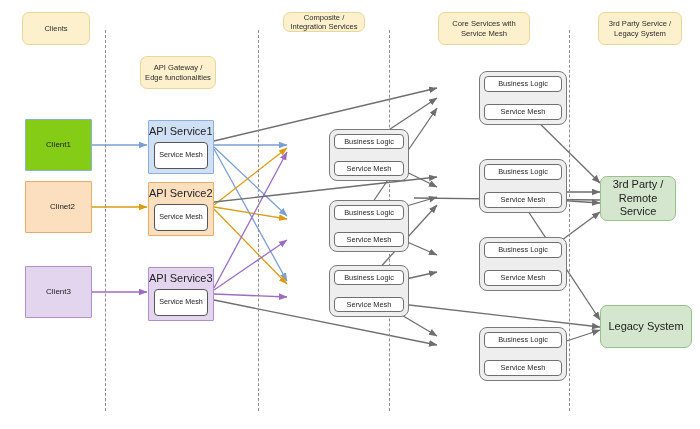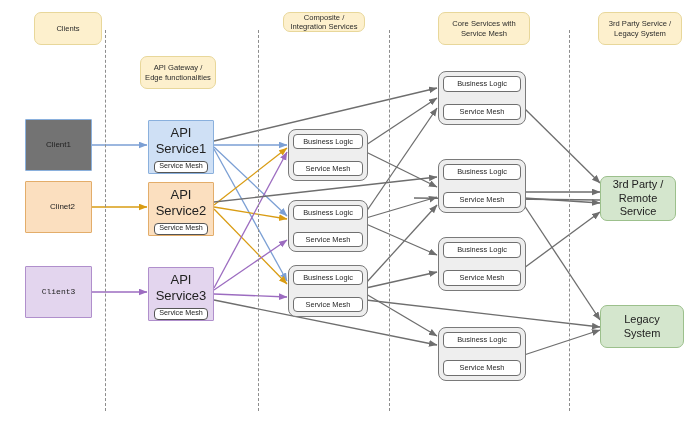--- a/index.html
+++ b/index.html
@@ -43,39 +43,39 @@
     border-radius: 7px;
     color: #2b2b2b;
     font-size: 7.6px;
     padding: 2px 3px;
   }
   
   .client {
     border-radius: 1px;
     font-size: 8px;
   }
-  .client.blue   { background: #737373; border: 1px solid #8ab0dd; }
+  .client.blue   { background: #84cc16; border: 1px solid #8ab0dd; }
   .client.orange { background: #fbdfbf; border: 1px solid #e3ad6a; padding-left: 8px; }
-  .client.purple { background: #e3d5ee; border: 1px solid #b08fcc; font-family: Liberation Mono, monospace; }
+  .client.purple { background: #e3d5ee; border: 1px solid #b08fcc; }
 
   
   .api {
     border-radius: 1px;
     flex-direction: column;
     justify-content: flex-start;
     padding-top: 4px;
   }
   .api.blue   { background: #cfe0f5; border: 1px solid #8ab0dd; }
   .api.orange { background: #fbdfbf; border: 1px solid #e3ad6a; }
   .api.purple { background: #e3d5ee; border: 1px solid #b08fcc; }
   .api-title {
-    font-size: 13px;
+    font-size: 11px;
     color: #222;
     width: 100%;
-    text-align: center;
+    text-align: left;
     margin-bottom: 3px;
   }
   .mesh-chip {
     background: #ffffff;
     border: 1px solid #555555;
     border-radius: 4px;
     font-size: 7.2px;
     line-height: 1.2;
     color: #222;
     width: 52px;
@@ -88,20 +88,21 @@
   
   .svc {
     background: #eeeeee;
     border: 1.2px solid #7a7a7a;
     border-radius: 8px;
     flex-direction: column;
     justify-content: center;
     gap: 12px;
     padding: 4px 5px;
     box-sizing: border-box;
+    margin-left: 41px;
   }
   .svc-row {
     background: #ffffff;
     border: 1.2px solid #6f6f6f;
     border-radius: 4px;
     width: 100%;
     height: 18px;
     display: flex;
     align-items: center;
     justify-content: center;
@@ -195,21 +196,21 @@
       <line x1="366" y1="300" x2="600" y2="327" stroke="#6e6e6e" stroke-width="1.3" marker-end="url(#ah-gray)"></line>
       <line x1="414" y1="198" x2="600" y2="200" stroke="#6e6e6e" stroke-width="1.3"></line>
     </g>
   </svg>
 
   <div class="divider" style="left:105px"></div>
   <div class="divider" style="left:258px"></div>
   <div class="divider" style="left:389px"></div>
   <div class="divider" style="left:569px"></div>
 
-  <div class="node lane-label" style="left:34px;  top:12px; width:68px;  height:33px;">Clients</div>
+  <div class="node lane-label" style="left:22px;  top:12px; width:68px;  height:33px;">Clients</div>
   <div class="node lane-label" style="left:140px; top:12px; width:76px;  height:33px;margin-top:44px;">API Gateway / Edge functionalities</div>
   <div class="node lane-label" style="left:283px; top:12px; width:82px;  height:20px;">Composite / Integration Services</div>
   <div class="node lane-label" style="left:438px; top:12px; width:92px;  height:33px;">Core Services with Service Mesh</div>
   <div class="node lane-label" style="left:598px; top:12px; width:84px;  height:33px;">3rd Party Service / Legacy System</div>
 
   <div class="node client blue" style="left:25px; top:119px; width:67px; height:52px;">Client1</div>
   <div class="node client orange" style="left:25px; top:181px; width:67px; height:52px;">Clinet2</div>
   <div class="node client purple" style="left:25px; top:266px; width:67px; height:52px;">Client3</div>
 
   <div class="node api blue" style="left:148px; top:120px; width:66px; height:54px;">
@@ -249,15 +250,15 @@
   <div class="node svc" style="left:438px; top:237px; width:88px; height:54px;">
     <span class="svc-row">Business Logic</span>
     <span class="svc-row">Service Mesh</span>
   </div>
   <div class="node svc" style="left:438px; top:327px; width:88px; height:54px;">
     <span class="svc-row">Business Logic</span>
     <span class="svc-row">Service Mesh</span>
   </div>
 
   <div class="node ext" style="left:600px; top:176px; width:76px; height:45px;">3rd Party / Remote Service</div>
-  <div class="node ext" style="left:600px; top:305px; width:84px; height:43px;">Legacy System</div>
+  <div class="node ext" style="left:600px; top:305px; width:92px; height:43px;">Legacy System</div>
 
 </div>
 
 </body></html>

